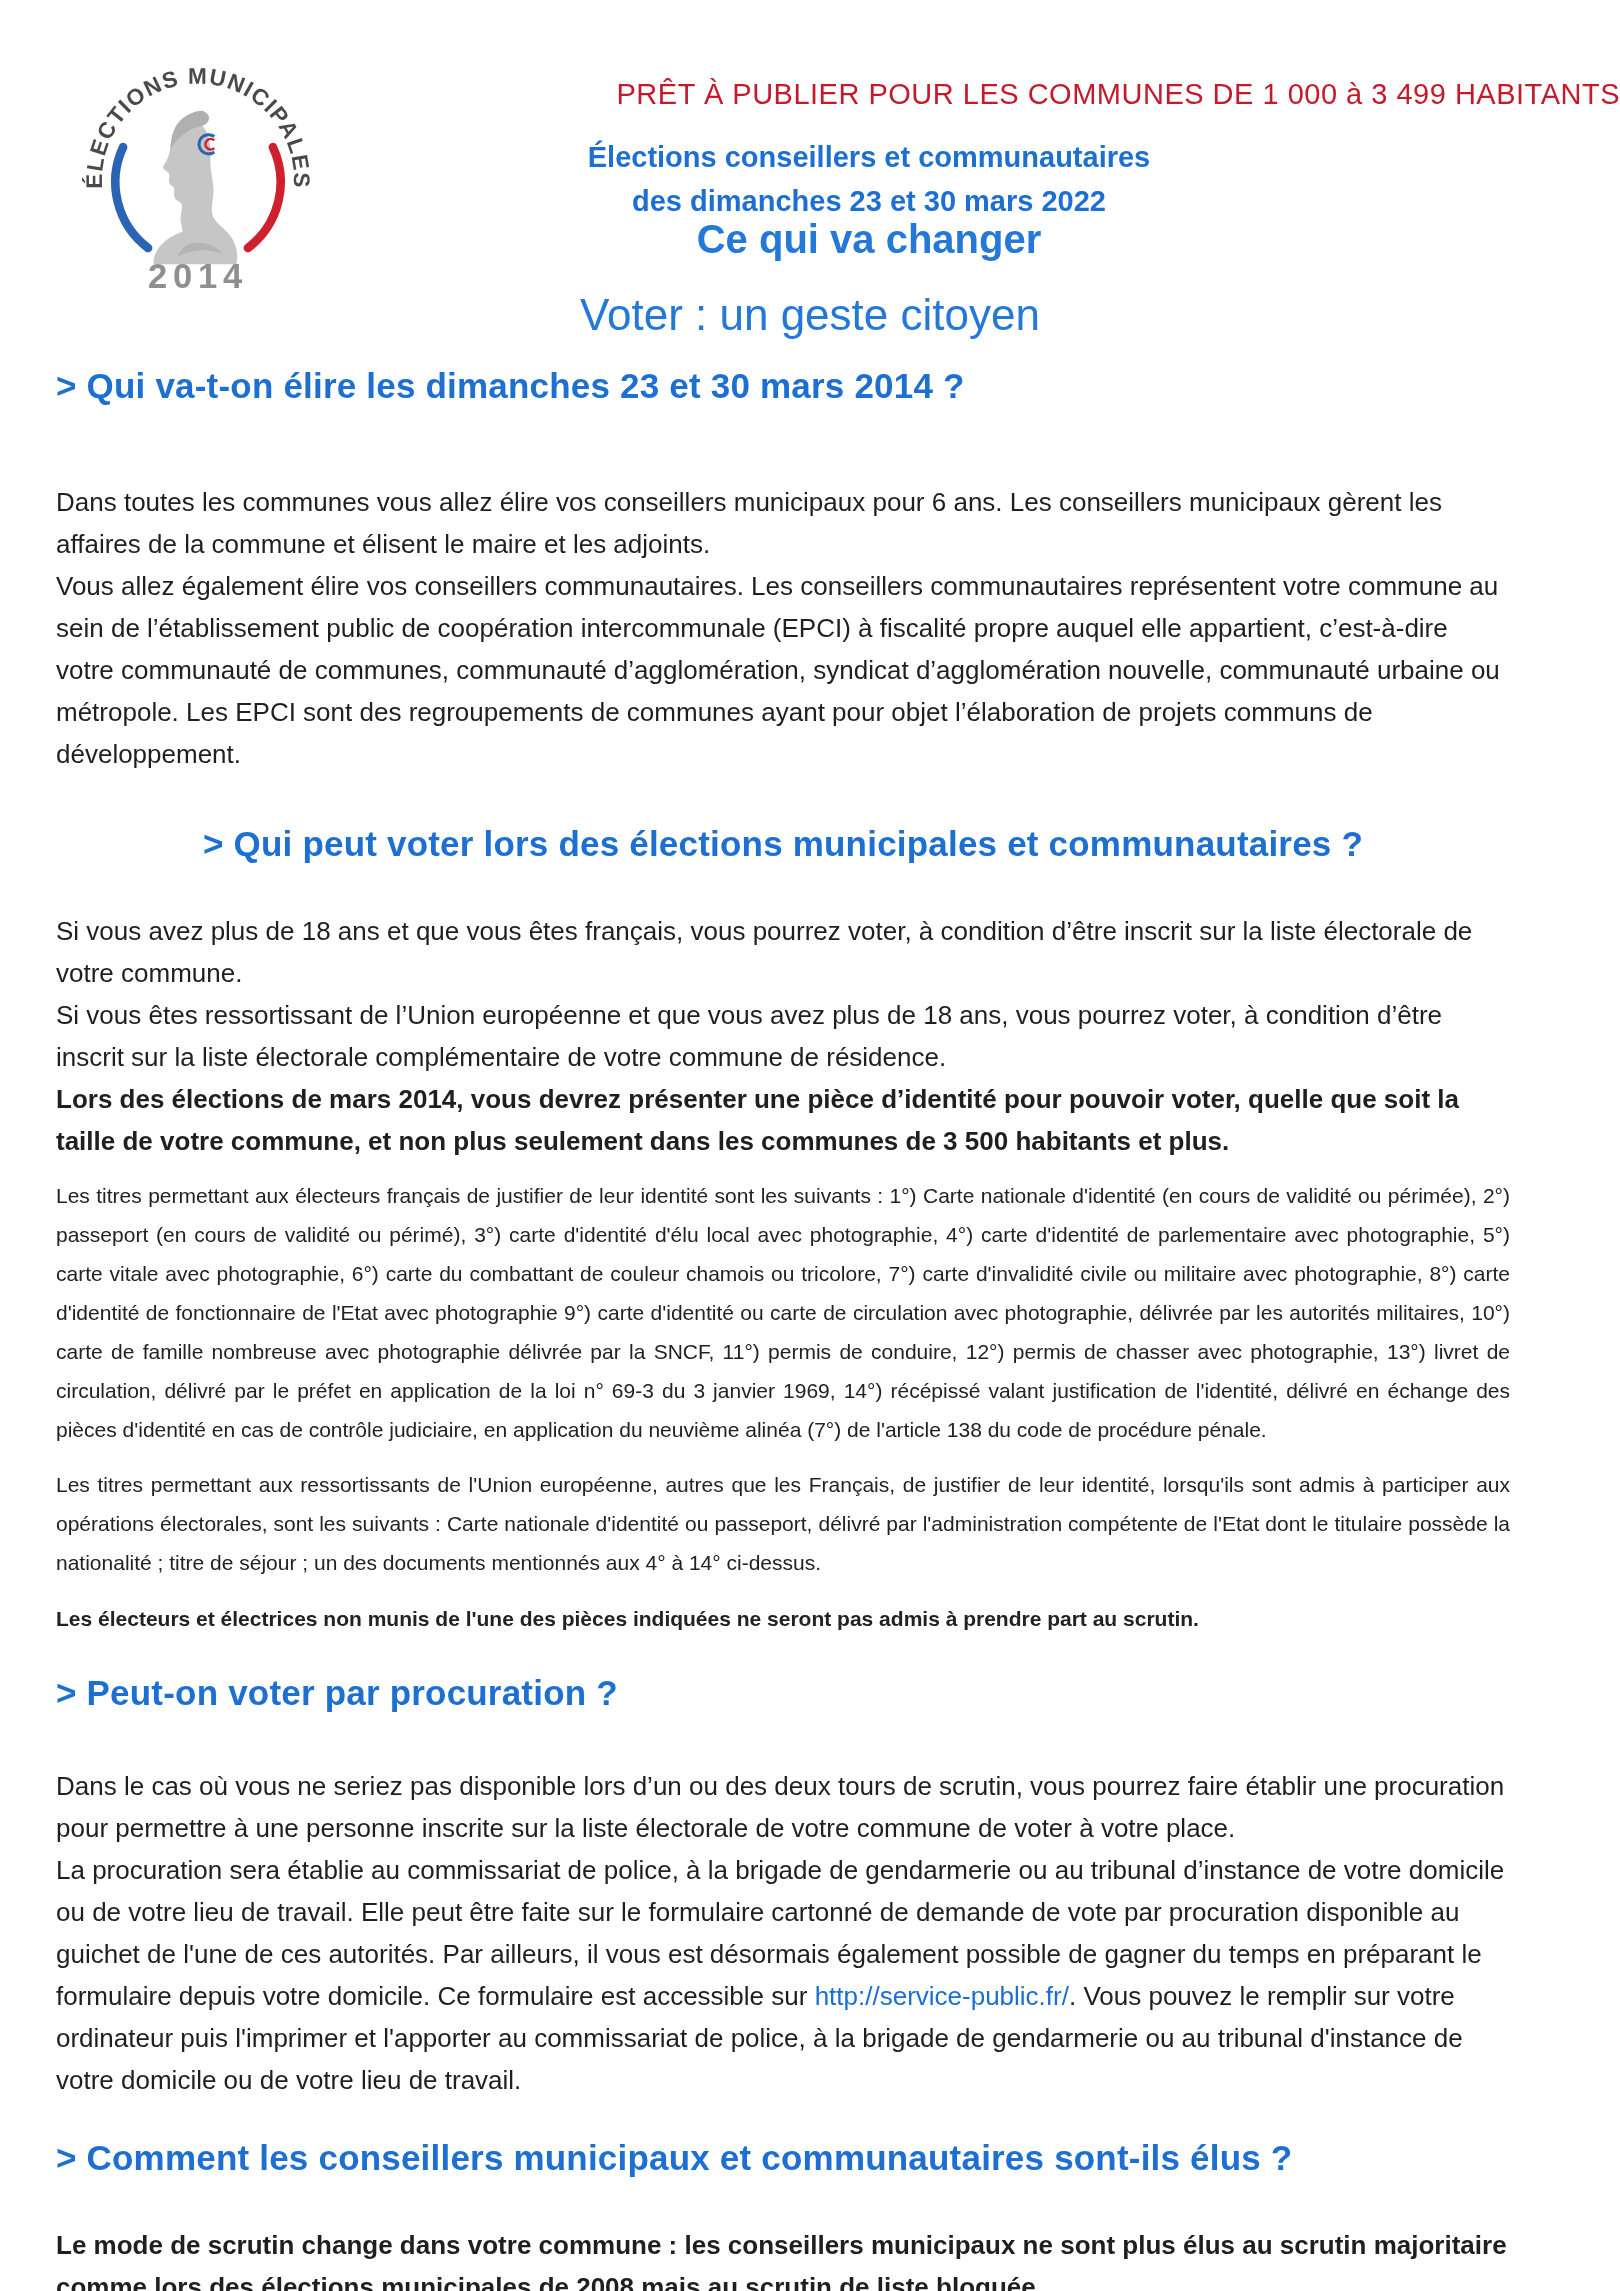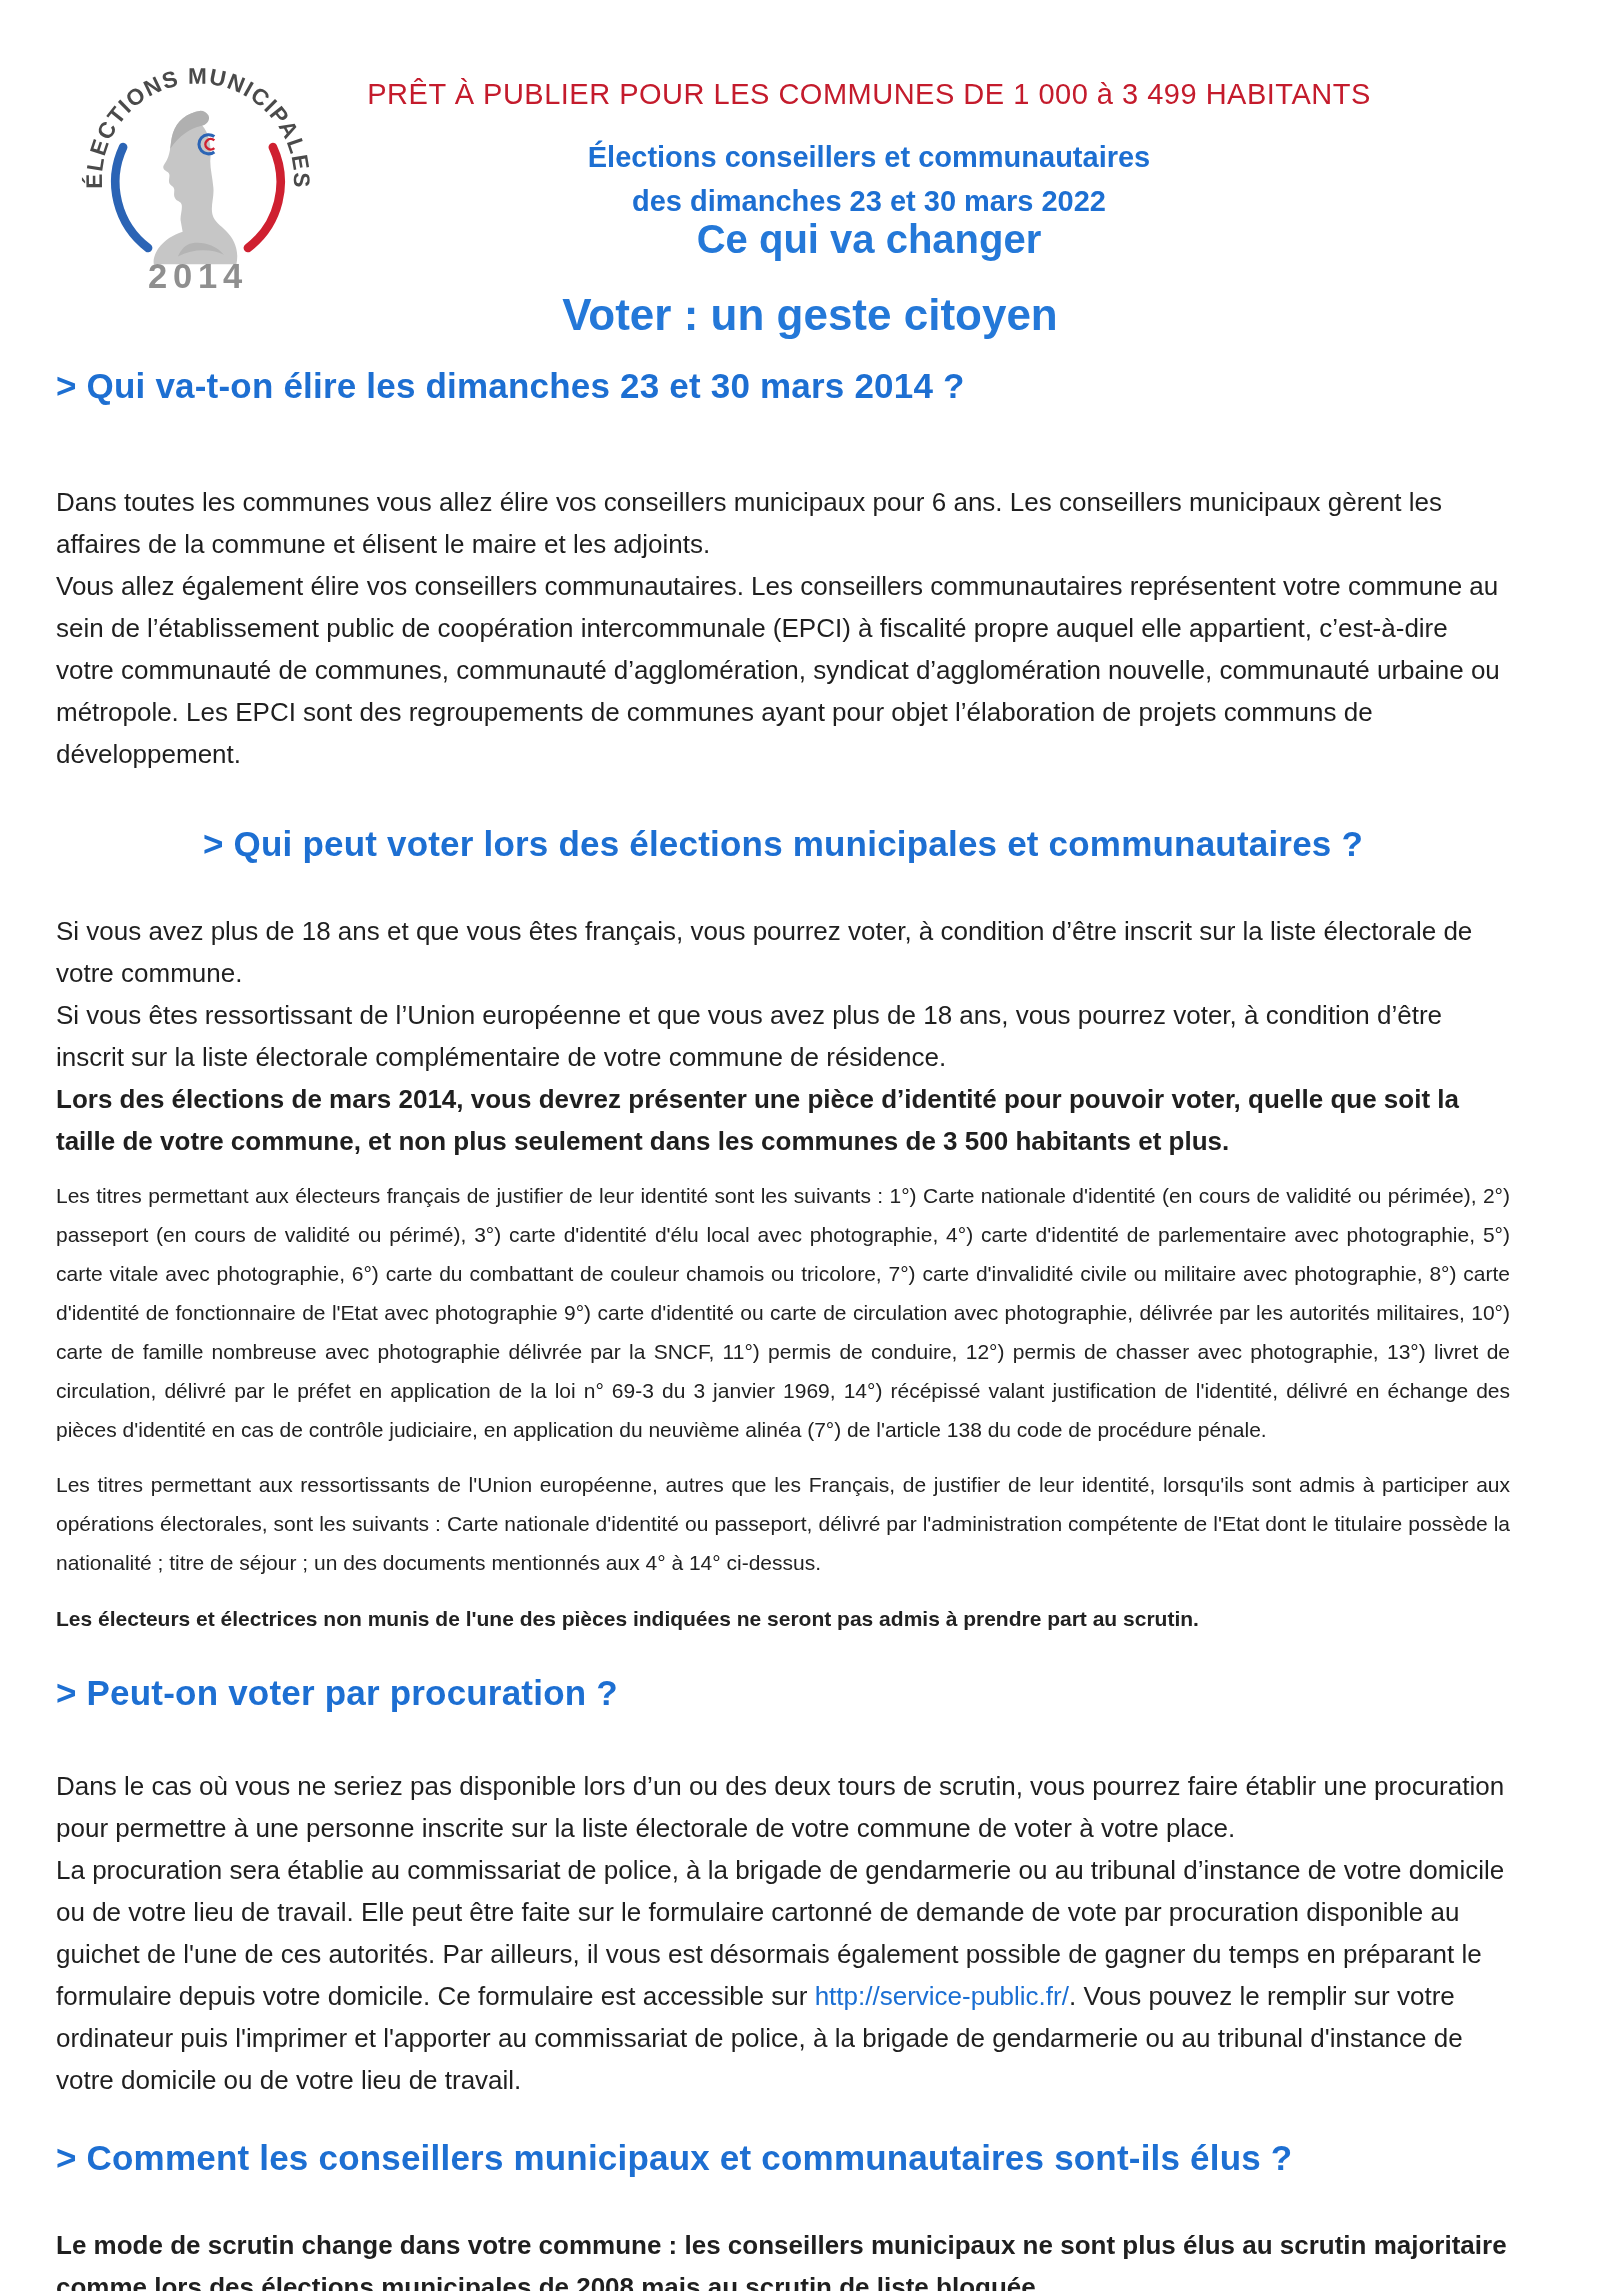--- a/index.html
+++ b/index.html
@@ -21,41 +21,41 @@
     height:2292px;
     background:#ffffff;
     overflow:hidden;
   }
   
   .header{position:relative;height:358px;}
   .logo{position:absolute;left:78px;top:55px;width:240px;height:240px;}
   .banner{
     position:absolute;top:78px;left:0;width:100%;
     padding-left:118px;
-    text-align:center;
+    text-align:right;
     color:var(--banner-red);
     font-size:29px;font-weight:400;letter-spacing:0.5px;
   }
   .title{
     position:absolute;top:135px;left:0;width:100%;
     padding-left:118px;text-align:center;
     color:var(--heading-blue);
     font-size:29px;font-weight:700;line-height:44px;
   }
   .subtitle{
     position:absolute;top:217px;left:0;width:100%;
     padding-left:118px;text-align:center;
     color:var(--subtitle-blue);
     font-size:40px;font-weight:700;
   }
   .tagline{
     position:absolute;top:290px;left:0;width:100%;
     text-align:center;
     color:var(--subtitle-blue);
-    font-size:44px;font-weight:700;
+    font-size:44px;font-weight:400;
   }
   
   .content{padding:0 110px 0 56px;}
   h2.sec-h{
     color:var(--heading-blue);
     font-size:35px;font-weight:700;line-height:43px;
     letter-spacing:0.2px;
   }
   .bb{color:var(--body-text);}
   p.body{

